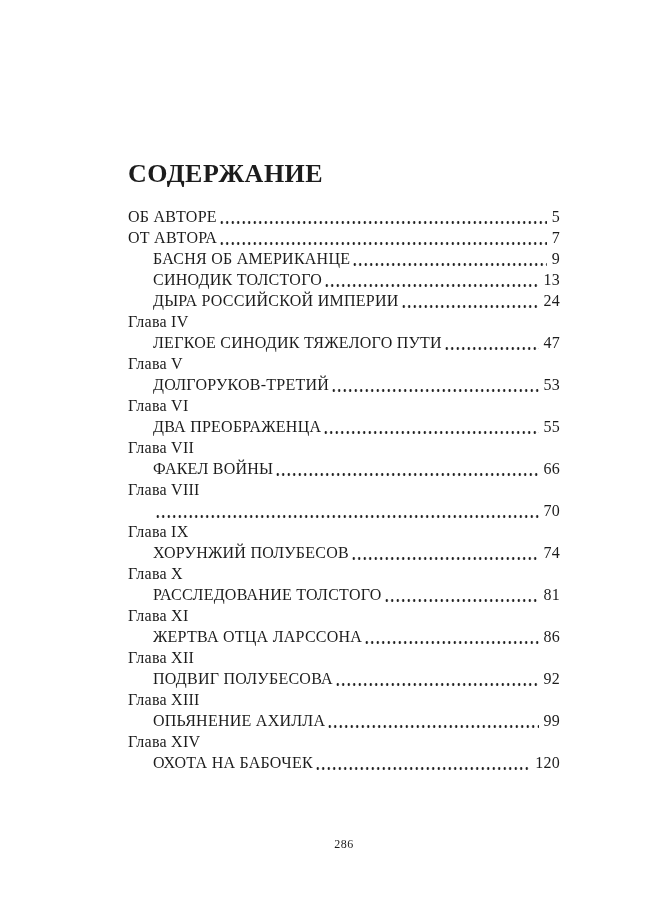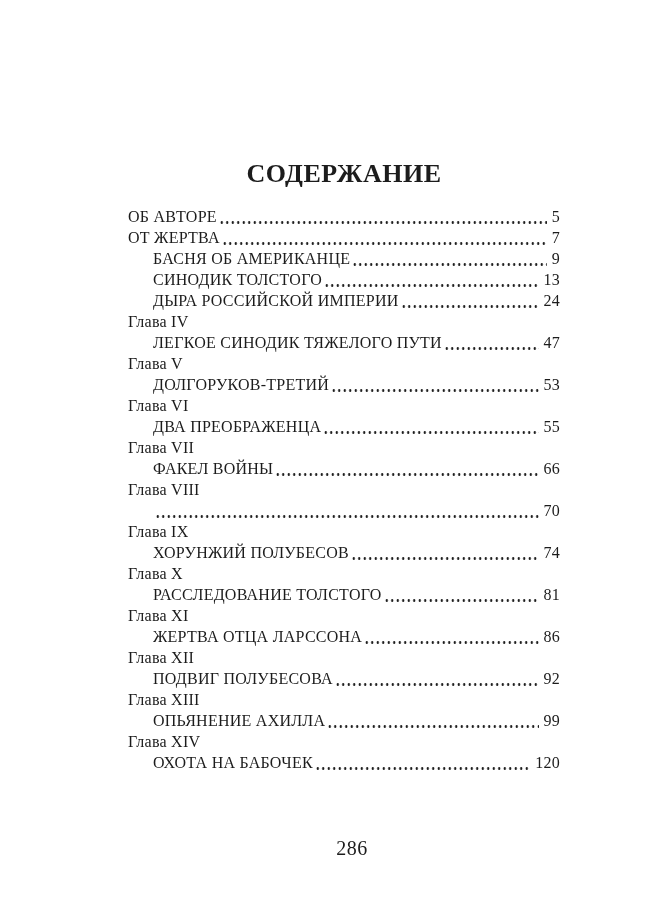--- a/index.html
+++ b/index.html
@@ -14,21 +14,21 @@
     position: absolute; inset: 0;
     background: #ffffff;
     color: #1c1c1c;
   }
   .title {
     position: absolute;
     left: 128px; width: 432px; top: 158px;
     margin: 0;
     font-size: 26px;
     font-weight: bold;
-    text-align: center;
+    text-align: left;
     letter-spacing: 0.5px;
     line-height: 32px;
   }
   .toc {
     position: absolute;
     left: 128px; width: 432px; top: 206px;
     font-size: 16px;
     line-height: 21px;
     letter-spacing: 0.25px;
   }
@@ -43,42 +43,42 @@
     margin: 0 5px 3px 2px;
     min-width: 15px;
     background-image: radial-gradient(circle, #1c1c1c 1.05px, rgba(0,0,0,0) 1.45px);
     background-size: 5.5px 3px;
     background-repeat: repeat-x;
     background-position: left bottom;
   }
   .num { white-space: nowrap; }
   .footer {
     position: absolute;
-    left: 136px; width: 432px; top: 837px;
+    left: 128px; width: 432px; top: 837px;
     text-align: center;
-    font-size: 20px;
+    font-size: 12px;
     letter-spacing: 0.5px;
   }
 </style>
 </head>
 <body>
 
 <div class="page">
 
   <h1 class="title">СОДЕРЖАНИЕ</h1>
 
   <div class="toc">
 
     <div class="row">
       <span class="lbl">ОБ АВТОРЕ</span>
       <span class="dots"></span>
       <span class="num">5</span>
     </div>
     <div class="row">
-      <span class="lbl">ОТ ЖЕРТВА</span>
+      <span class="lbl">ОТ АВТОРА</span>
       <span class="dots"></span>
       <span class="num">7</span>
     </div>
 
     <div class="row indent">
       <span class="lbl">БАСНЯ ОБ АМЕРИКАНЦЕ</span>
       <span class="dots"></span>
       <span class="num">9</span>
     </div>
 

